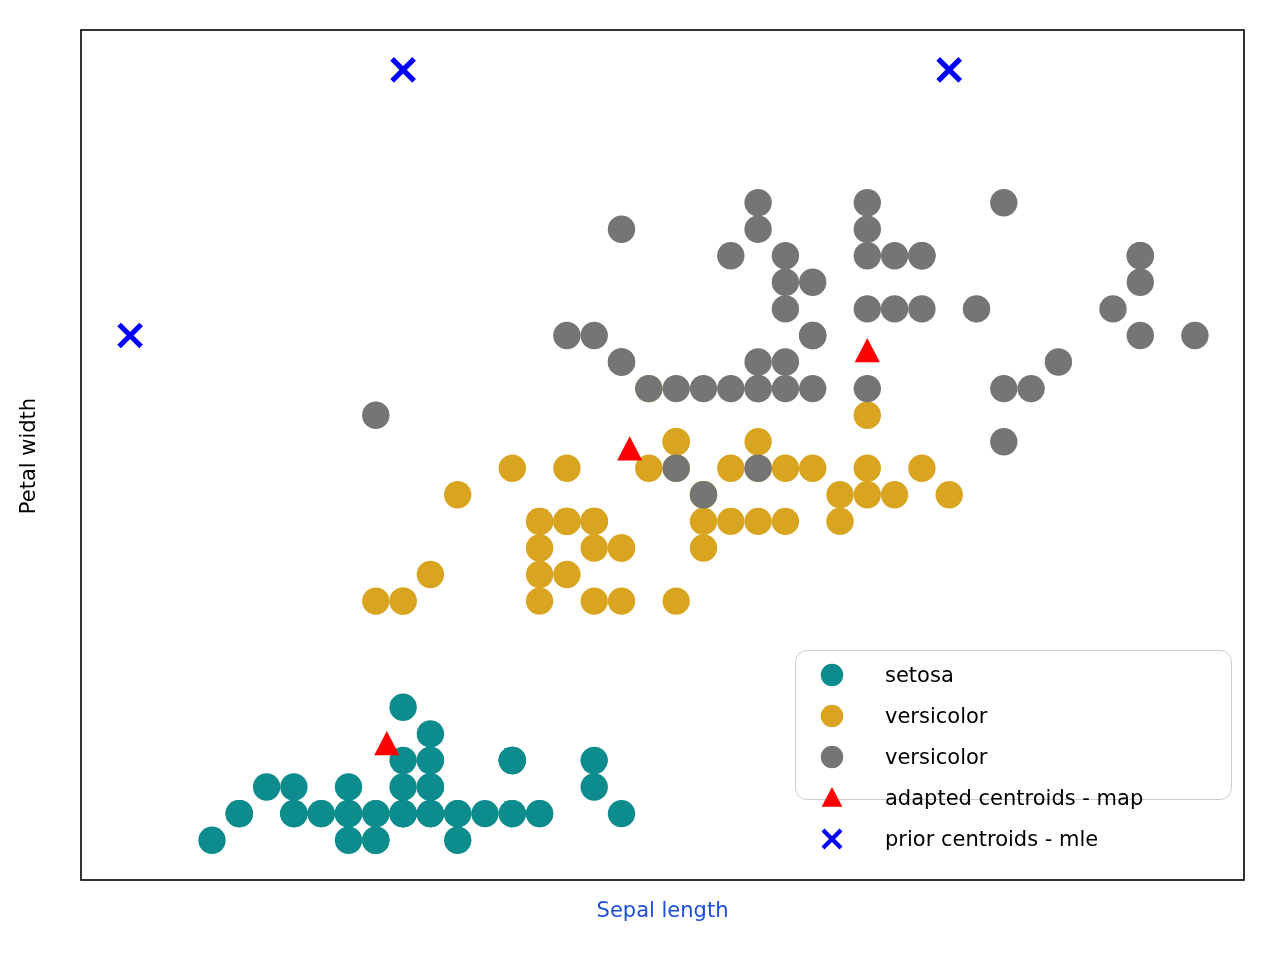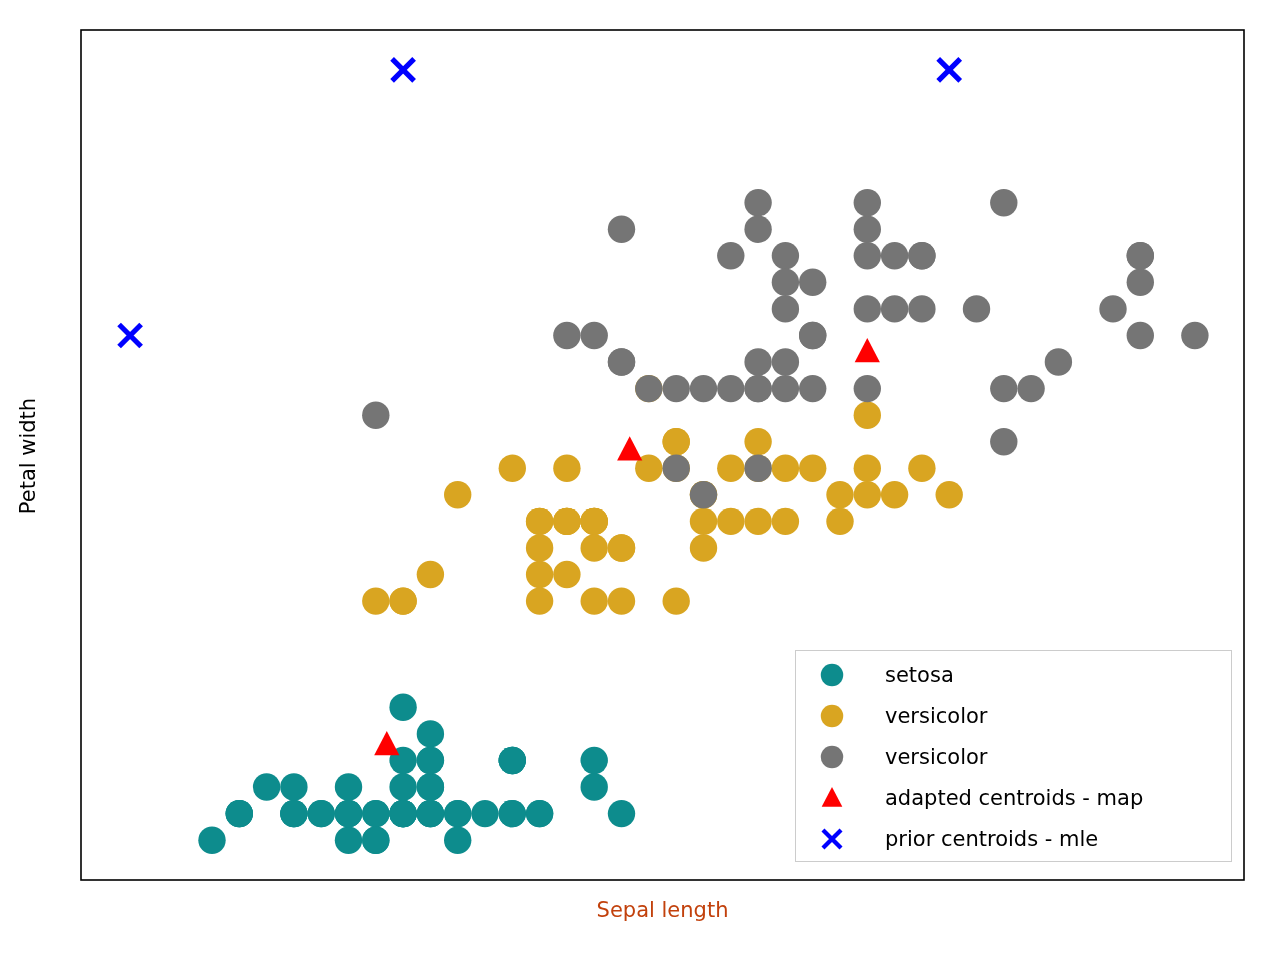--- a/index.html
+++ b/index.html
@@ -1,25 +1,25 @@
 <!DOCTYPE html>
 <html><head>
 <meta charset="utf-8">
 <title>Scatter plot</title>
 <style>
   html,body{margin:0;padding:0;background:#ffffff;}
   body{width:1280px;height:960px;font-family:"DejaVu Sans","Liberation Sans",sans-serif;}
   .figure{position:relative;width:1280px;height:960px;background:#ffffff;overflow:hidden;}
   .plot-svg{position:absolute;left:0;top:0;}
   .xlabel{position:absolute;left:81px;top:898px;width:1163px;text-align:center;
-          font-size:21px;color:#c2410c;}
+          font-size:21px;color:#1d4ed8;}
   .ylabel{position:absolute;left:-182px;top:444px;width:420px;text-align:center;
           font-size:21px;color:#000;transform:rotate(-90deg);transform-origin:center center;}
-  .legend{position:absolute;left:795px;top:650px;width:437px;height:212px;
-          background:#ffffff;border:1.5px solid #cccccc;border-radius:0;
+  .legend{position:absolute;left:795px;top:650px;width:437px;height:150px;
+          background:#ffffff;border:1.5px solid #cccccc;border-radius:12px;
           box-sizing:border-box;padding-top:3px;}
   .legend-row{display:flex;align-items:center;height:41px;}
   .legend-marker{width:72px;display:flex;justify-content:center;align-items:center;}
   .legend-label{font-size:21px;color:#000;margin-left:17px;white-space:nowrap;}
 </style>
 </head>
 <body>
 
 <div class="figure">
   <svg class="plot-svg" width="1280" height="960">

